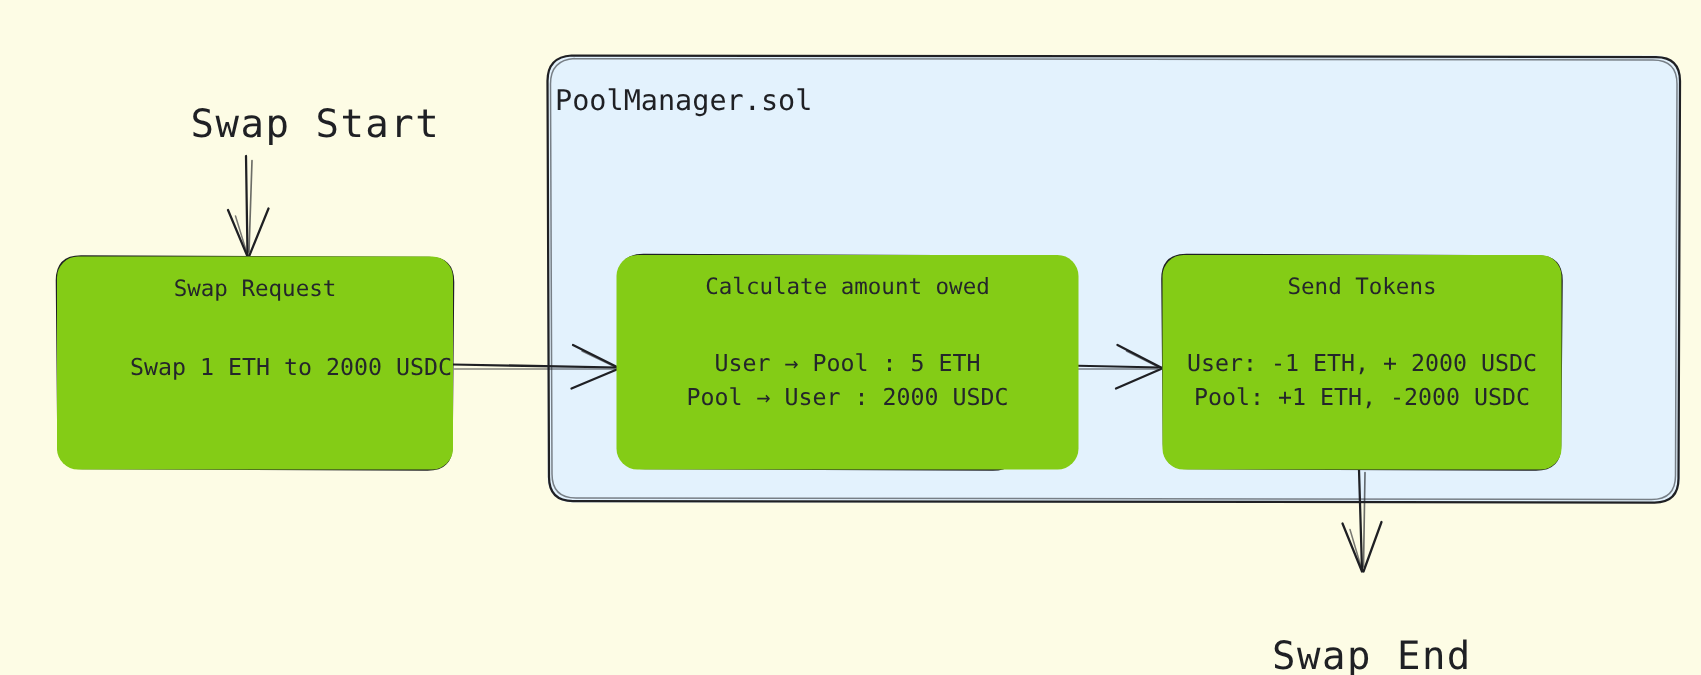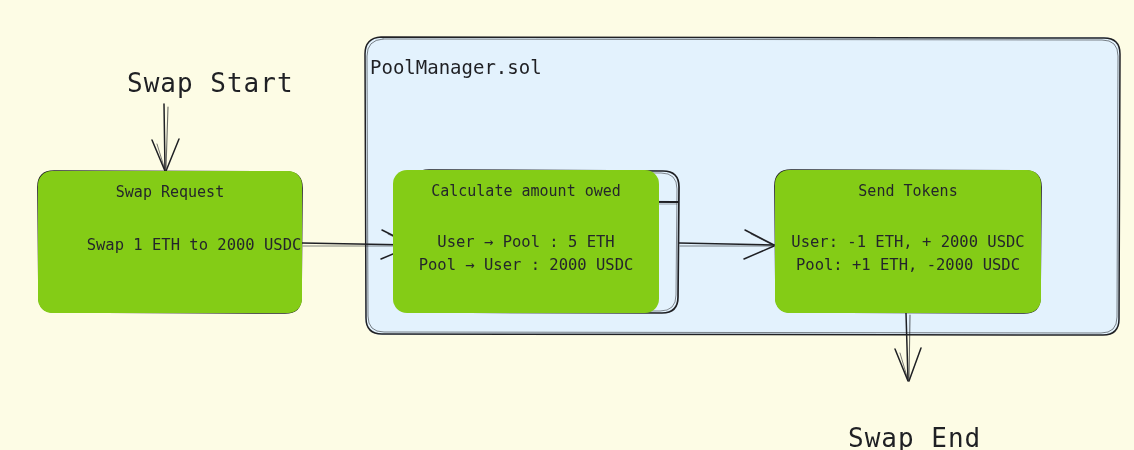--- a/index.html
+++ b/index.html
@@ -83,21 +83,21 @@
   .node-body {
     font-family: "DejaVu Sans Mono", monospace;
     font-size: 15.5px;
     color: #24262b;
     text-align: center;
     padding-top: 22px;
     line-height: 23px;
     white-space: pre;
   }
   #node-swap-request  { left: 38px;  top: 171px; width: 264px; height: 142px; }
-  #node-calculate     { left: 393px; top: 170px; width: 266px; height: 143px; }
+  #node-calculate     { left: 411px; top: 170px; width: 308px; height: 143px; }
   #node-send-tokens   { left: 775px; top: 170px; width: 266px; height: 143px; }
 
   #node-swap-request .node-body { padding-top: 24px; padding-left: 48px; }
 </style>
 </head>
 <body>
 
 <div id="canvas">
 
   <div class="subgraph"></div>

